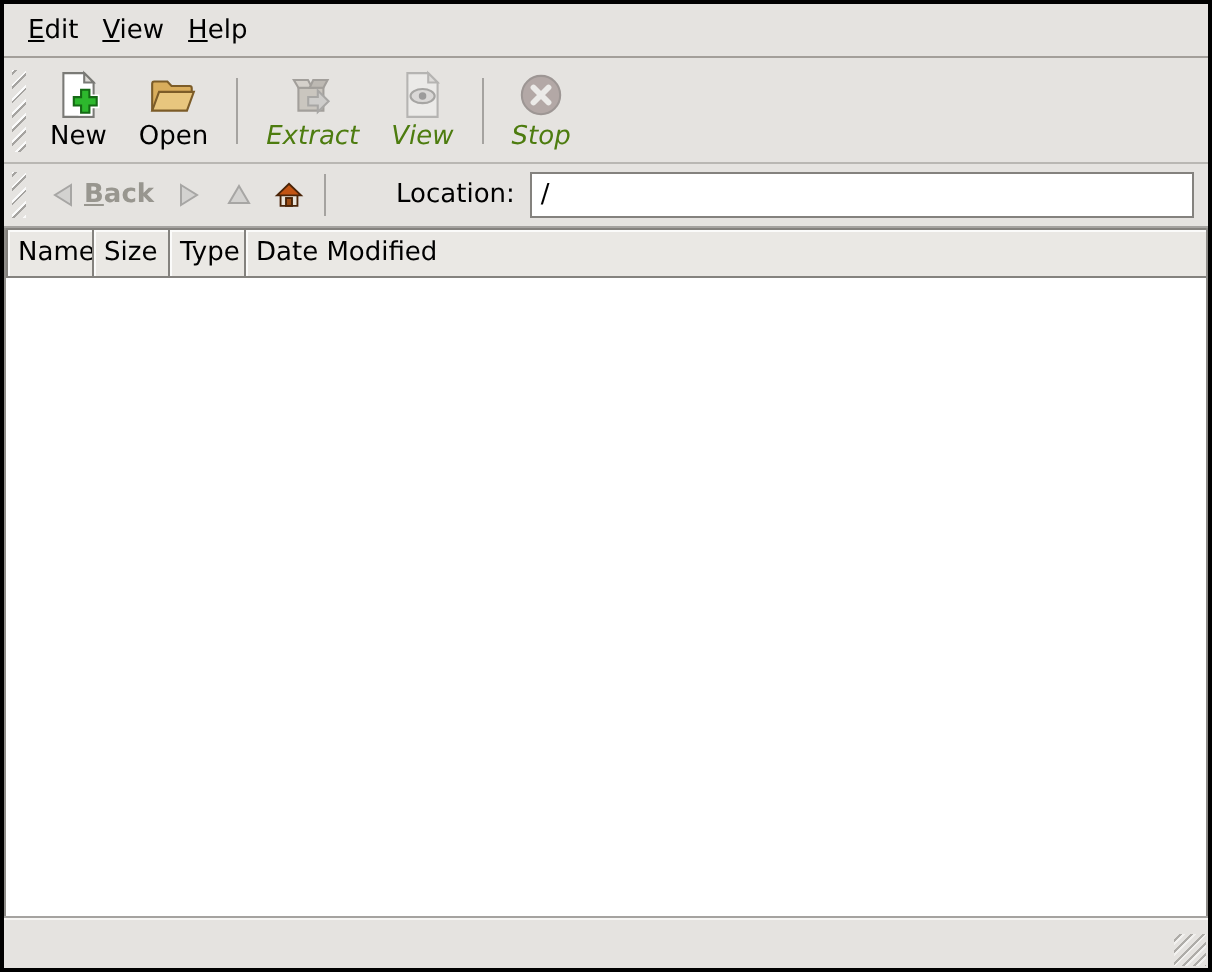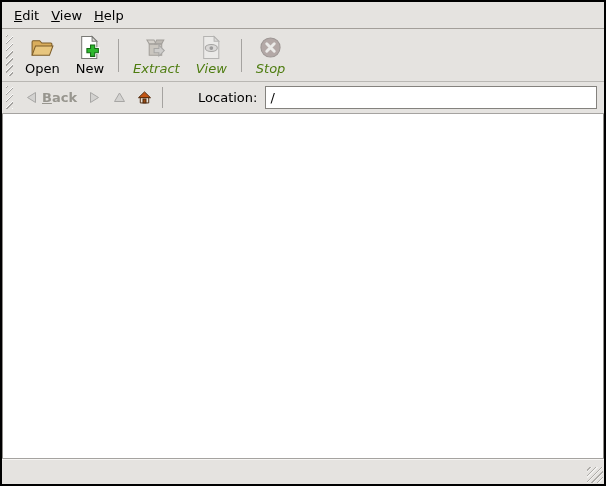--- a/index.html
+++ b/index.html
@@ -125,37 +125,37 @@
     <div class="menu-item"><span class="mn">V</span><span>iew</span></div>
     <div class="menu-item"><span class="mn">H</span><span>elp</span></div>
   </div>
 
   <div class="toolbar">
     <div class="grip-v"></div>
 
     <div class="tbtn">
       <span class="ticon">
         <svg viewBox="0 0 24 24">
-          <path d="M2 19 V6.6 C2 6 2.4 5.5 3 5.5 h6.3 l2 2.2 h8.7 c.6 0 1 .5 1 1 V11 H6 L3.4 19 Z" fill="#d9ad5c" stroke="#7c5c28" stroke-width="1"></path>
-          <path d="M2 19.5 L5.3 10.5 H22 L18.7 19.5 Z" fill="#e8c67e" stroke="#7c5c28" stroke-width="1"></path>
-        </svg>
-      </span>
-      <span class="tlabel">Open</span>
-    </div>
-
-    <div class="tbtn">
-      <span class="ticon">
-        <svg viewBox="0 0 24 24">
           <path d="M4.5 1.5 h10 l4.5 4.5 v16.5 h-14.5 z" fill="#ffffff" stroke="#7a7a76" stroke-width="1"></path>
           <path d="M14.5 1.5 l4.5 4.5 h-4.5 z" fill="#dddbd6" stroke="#7a7a76" stroke-width="1"></path>
           <path d="M13 9.5 h4 v3.5 h3.5 v4 h-3.5 v3.5 h-4 v-3.5 h-3.5 v-4 h3.5 z" fill="none" stroke="#ffffff" stroke-width="2.6"></path>
           <path d="M13 9.5 h4 v3.5 h3.5 v4 h-3.5 v3.5 h-4 v-3.5 h-3.5 v-4 h3.5 z" fill="#2db82d" stroke="#156915" stroke-width="1"></path>
         </svg>
       </span>
       <span class="tlabel">New</span>
+    </div>
+
+    <div class="tbtn">
+      <span class="ticon">
+        <svg viewBox="0 0 24 24">
+          <path d="M2 19 V6.6 C2 6 2.4 5.5 3 5.5 h6.3 l2 2.2 h8.7 c.6 0 1 .5 1 1 V11 H6 L3.4 19 Z" fill="#d9ad5c" stroke="#7c5c28" stroke-width="1"></path>
+          <path d="M2 19.5 L5.3 10.5 H22 L18.7 19.5 Z" fill="#e8c67e" stroke="#7c5c28" stroke-width="1"></path>
+        </svg>
+      </span>
+      <span class="tlabel">Open</span>
     </div>
 
     <div class="tsep"></div>
 
 
     <div class="tbtn disabled">
       <span class="ticon">
         <svg viewBox="0 0 24 24">
           <path d="M5 8.5 h12 v11 H5 z" fill="#c9a465" stroke="#5f4422" stroke-width="1"></path>
           <path d="M5 8.5 L2.8 4.8 h6.8 l2 3.7 z" fill="#e0c184" stroke="#5f4422" stroke-width="1"></path>
@@ -221,20 +221,35 @@
       </svg>
     </div>
 
     <div class="nsep"></div>
 
     <span class="loc-label">Location:</span>
     <input class="loc-input" type="text" value="/" style="">
   </div>
 
   <div class="list-wrap">
+    <div class="header-row">
+      <div class="hcell hc-name">
+          <span>Name</span>
+        </div>
+      <div class="hcell hc-size">
+          <span>Size</span>
+        </div>
+      <div class="hcell hc-type">
+          <span>Type</span>
+        </div>
+      <div class="hcell hc-date">
+          <span>Date Modified</span>
+        </div>
+      <div class="hfiller"></div>
+    </div>
     <div class="list-area"></div>
   </div>
 
   <div class="statusbar">
     <span class="status-text"></span>
     <div class="resize-grip"></div>
   </div>
 
 </div>
 

